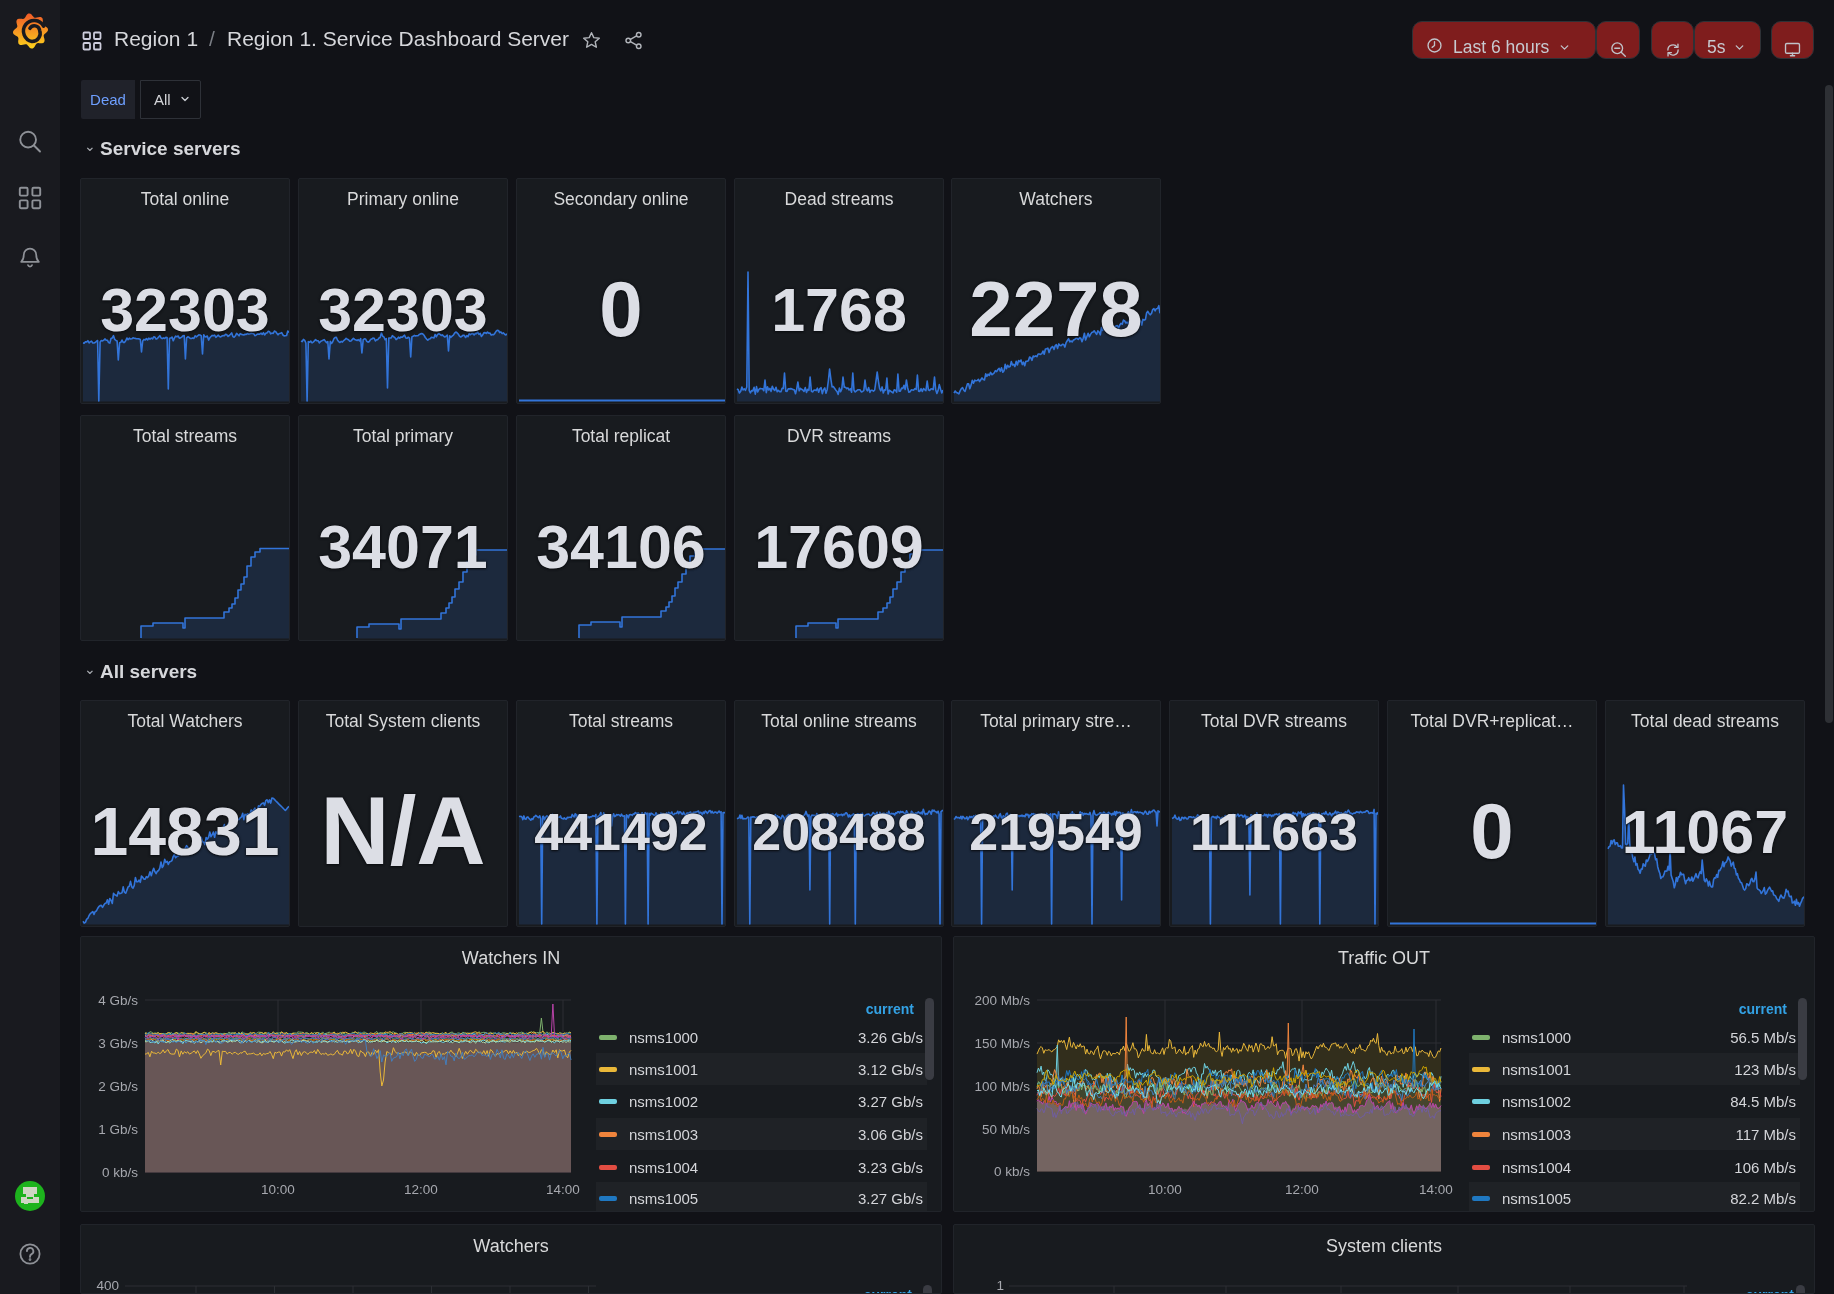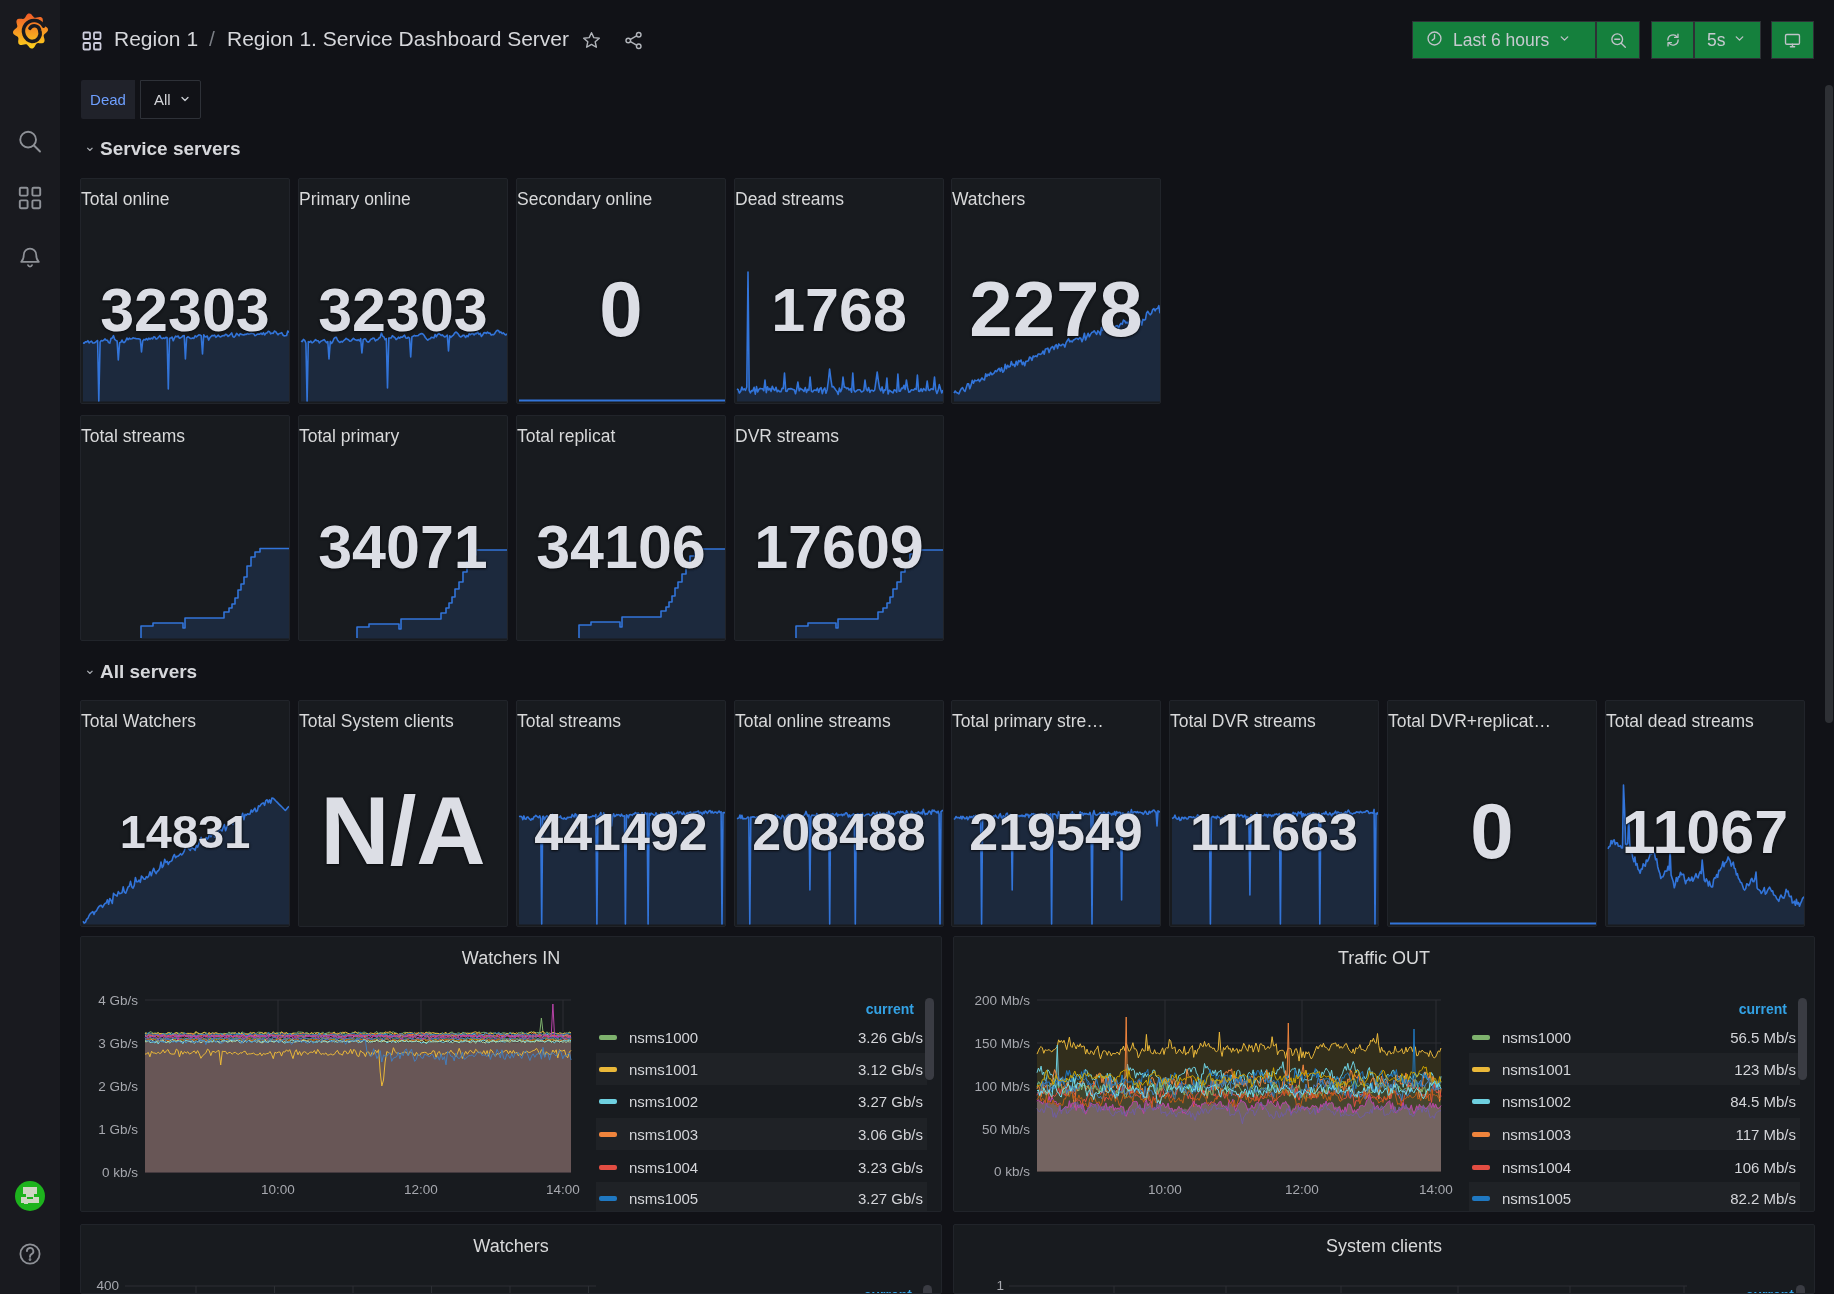--- a/index.html
+++ b/index.html
@@ -1,27 +1,27 @@
 <!DOCTYPE html>
 <html><head><meta charset="utf-8"><style>
 *{margin:0;padding:0;box-sizing:border-box}
 html,body{width:1834px;height:1294px;overflow:hidden;background:#111217;font-family:"Liberation Sans",sans-serif}
 #app{position:absolute;inset:0;width:1834px;height:1294px}
 #sidebar{position:absolute;left:0;top:0;width:60px;height:1294px;background:#191a1f}
 .sbi{position:absolute;left:50%;transform:translateX(-50%)}
 .crumbtxt{position:absolute;top:27px;font-size:21px;color:#d6d7db;white-space:nowrap}
-.tbtn{position:absolute;top:21px;height:38px;background:#15803d;border:1px solid #2e3136;border-radius:0;display:flex;align-items:center;color:#c0c3c9}
+.tbtn{position:absolute;top:21px;height:38px;background:#7f1d1d;border:1px solid #2e3136;border-radius:10px;display:flex;align-items:flex-end;color:#c0c3c9}
 .tbtxt{font-size:17.5px;color:#c7cad0}
 #hostchip{position:absolute;left:81px;top:80px;width:54px;height:39px;background:#20222a;border-radius:2px 0 0 2px;color:#6e9fff;font-size:15px;font-weight:500;display:flex;align-items:center;justify-content:center}
 #allbox{position:absolute;left:140px;top:80px;width:61px;height:39px;border:1px solid #2e3138;border-radius:0 2px 2px 0;color:#d3d4d8;font-size:15px;display:flex;align-items:center;padding-left:13px}
 .rowhead{position:absolute;font-size:19px;font-weight:700;color:#d6d7db;display:flex;align-items:center}
 .rowchev{font-size:14px;color:#a8abb1;font-weight:400;position:relative;top:-3px;width:16px;display:inline-block}
 .panel{position:absolute;background:#181b1f;border:1px solid #21242a;border-radius:2px;overflow:hidden}
 .spark{position:absolute;left:0;bottom:0}
-.ptitle{position:absolute;top:10px;left:0;right:0;text-align:left;font-size:17.5px;font-weight:400;color:#d8d9da;white-space:nowrap;overflow:hidden}
+.ptitle{position:absolute;top:10px;left:0;right:0;text-align:center;font-size:17.5px;font-weight:400;color:#d8d9da;white-space:nowrap;overflow:hidden}
 .pnum{position:absolute;left:0;right:0;top:132px;transform:translateY(-52%);text-align:center;font-weight:700;color:#dcdee5;text-shadow:0 0 3px rgba(10,12,16,0.9),0 1px 2px rgba(10,12,16,0.8)}
 .ctitle{position:absolute;top:11px;left:0;right:0;text-align:center;font-size:18px;font-weight:400;color:#d8d9da}
 .chart{position:absolute;left:0;top:0}
 .tick{font-family:"Liberation Sans",sans-serif;font-size:13.5px;fill:#a6a8ae}
 .legend{position:absolute;left:0;top:0;width:862px;height:276px;pointer-events:none}
 .lcur{position:absolute;right:29px;font-size:14px;font-weight:700;color:#33a2e5}
 .legend .lcur{top:64px}
 .lstripe{position:absolute;left:515px;width:331px;height:32.5px;background:rgba(255,255,255,0.032)}
 .lsw{position:absolute;left:518px;width:18px;height:5px;border-radius:2px}
 .lname{position:absolute;left:548px;font-size:15px;color:#d4d5d9}
@@ -209,21 +209,21 @@
       </svg>
       <div class="ptitle">DVR streams</div>
 <div class="pnum" style="font-size:61px">17609</div>
     </div>
 <div class="panel" style="left:80px;top:700px;width:210px;height:227px">
 <svg class="spark" width="210" height="226" viewBox="0 0 210 226">
         <path d="M2.0 221.3L3.2 223.1L4.4 222.4L5.7 219.1L6.9 218.3L8.1 215.5L9.3 213.6L10.5 212.7L11.8 211.5L13.0 214.4L14.2 211.5L15.4 211.0L16.6 208.5L17.8 206.7L19.1 205.6L20.3 205.4L21.5 207.4L22.7 205.3L23.9 203.5L25.2 203.1L26.4 199.8L27.6 204.3L28.8 198.5L30.0 200.2L31.3 203.5L32.5 193.3L33.7 194.7L34.9 195.2L36.1 196.1L37.3 191.6L38.6 193.7L39.8 193.3L41.0 192.8L42.2 186.9L43.4 192.1L44.7 193.2L45.9 190.1L47.1 186.9L48.3 186.3L49.5 181.4L50.8 186.9L52.0 188.1L53.2 185.6L54.4 177.5L55.6 181.8L56.9 181.7L58.1 180.1L59.3 182.3L60.5 176.0L61.7 177.2L62.9 179.1L64.2 179.1L65.4 176.6L66.6 177.6L67.8 175.8L69.0 171.8L70.3 175.7L71.5 171.4L72.7 168.3L73.9 171.7L75.1 173.7L76.4 171.2L77.6 170.5L78.8 168.1L80.0 162.0L81.2 167.5L82.4 165.7L83.7 159.3L84.9 162.5L86.1 161.3L87.3 164.4L88.5 161.8L89.8 161.4L91.0 160.5L92.2 156.6L93.4 154.5L94.6 157.8L95.9 156.4L97.1 156.2L98.3 155.1L99.5 153.7L100.7 155.0L102.0 153.5L103.2 151.1L104.4 147.8L105.6 145.7L106.8 147.3L108.0 149.1L109.3 150.5L110.5 147.0L111.7 148.5L112.9 148.7L114.1 150.4L115.4 145.5L116.6 147.1L117.8 143.9L119.0 140.2L120.2 137.4L121.5 141.8L122.7 142.2L123.9 144.6L125.1 137.6L126.3 139.2L127.6 137.2L128.8 132.0L130.0 136.7L131.2 134.6L132.4 132.0L133.6 137.2L134.9 131.8L136.1 133.3L137.3 131.0L138.5 129.4L139.7 129.8L141.0 131.0L142.2 127.3L143.4 124.6L144.6 130.8L145.8 127.3L147.1 123.8L148.3 124.8L149.5 121.2L150.7 123.4L151.9 124.5L153.1 118.2L154.4 123.1L155.6 122.3L156.8 119.4L158.0 119.4L159.2 117.8L160.5 116.9L161.7 113.3L162.9 119.6L164.1 114.3L165.3 115.1L166.6 113.7L167.8 114.4L169.0 113.9L170.2 110.0L171.4 112.0L172.7 110.0L173.9 108.1L175.1 111.7L176.3 110.8L177.5 105.9L178.7 106.4L180.0 104.3L181.2 103.3L182.4 102.9L183.6 105.3L184.8 100.6L186.1 99.8L187.3 102.6L188.5 99.9L189.7 103.1L190.9 98.0L192.2 98.2L193.4 99.4L194.6 100.7L195.8 101.9L197.0 103.1L198.2 104.4L199.5 105.6L200.7 106.8L201.9 108.0L203.1 109.3L204.3 110.5L205.6 109.1L206.8 107.6L208.0 106.2L208.0 224.5 L2.0 224.5 Z" fill="rgba(50,116,217,0.16)"></path>
         <path d="M2.0 221.3L3.2 223.1L4.4 222.4L5.7 219.1L6.9 218.3L8.1 215.5L9.3 213.6L10.5 212.7L11.8 211.5L13.0 214.4L14.2 211.5L15.4 211.0L16.6 208.5L17.8 206.7L19.1 205.6L20.3 205.4L21.5 207.4L22.7 205.3L23.9 203.5L25.2 203.1L26.4 199.8L27.6 204.3L28.8 198.5L30.0 200.2L31.3 203.5L32.5 193.3L33.7 194.7L34.9 195.2L36.1 196.1L37.3 191.6L38.6 193.7L39.8 193.3L41.0 192.8L42.2 186.9L43.4 192.1L44.7 193.2L45.9 190.1L47.1 186.9L48.3 186.3L49.5 181.4L50.8 186.9L52.0 188.1L53.2 185.6L54.4 177.5L55.6 181.8L56.9 181.7L58.1 180.1L59.3 182.3L60.5 176.0L61.7 177.2L62.9 179.1L64.2 179.1L65.4 176.6L66.6 177.6L67.8 175.8L69.0 171.8L70.3 175.7L71.5 171.4L72.7 168.3L73.9 171.7L75.1 173.7L76.4 171.2L77.6 170.5L78.8 168.1L80.0 162.0L81.2 167.5L82.4 165.7L83.7 159.3L84.9 162.5L86.1 161.3L87.3 164.4L88.5 161.8L89.8 161.4L91.0 160.5L92.2 156.6L93.4 154.5L94.6 157.8L95.9 156.4L97.1 156.2L98.3 155.1L99.5 153.7L100.7 155.0L102.0 153.5L103.2 151.1L104.4 147.8L105.6 145.7L106.8 147.3L108.0 149.1L109.3 150.5L110.5 147.0L111.7 148.5L112.9 148.7L114.1 150.4L115.4 145.5L116.6 147.1L117.8 143.9L119.0 140.2L120.2 137.4L121.5 141.8L122.7 142.2L123.9 144.6L125.1 137.6L126.3 139.2L127.6 137.2L128.8 132.0L130.0 136.7L131.2 134.6L132.4 132.0L133.6 137.2L134.9 131.8L136.1 133.3L137.3 131.0L138.5 129.4L139.7 129.8L141.0 131.0L142.2 127.3L143.4 124.6L144.6 130.8L145.8 127.3L147.1 123.8L148.3 124.8L149.5 121.2L150.7 123.4L151.9 124.5L153.1 118.2L154.4 123.1L155.6 122.3L156.8 119.4L158.0 119.4L159.2 117.8L160.5 116.9L161.7 113.3L162.9 119.6L164.1 114.3L165.3 115.1L166.6 113.7L167.8 114.4L169.0 113.9L170.2 110.0L171.4 112.0L172.7 110.0L173.9 108.1L175.1 111.7L176.3 110.8L177.5 105.9L178.7 106.4L180.0 104.3L181.2 103.3L182.4 102.9L183.6 105.3L184.8 100.6L186.1 99.8L187.3 102.6L188.5 99.9L189.7 103.1L190.9 98.0L192.2 98.2L193.4 99.4L194.6 100.7L195.8 101.9L197.0 103.1L198.2 104.4L199.5 105.6L200.7 106.8L201.9 108.0L203.1 109.3L204.3 110.5L205.6 109.1L206.8 107.6L208.0 106.2" stroke="#3274d9" stroke-width="1.6" fill="none" stroke-linejoin="round"></path>
       </svg>
       <div class="ptitle">Total Watchers</div>
-<div class="pnum" style="font-size:47px">14831</div>
+<div class="pnum" style="font-size:68px">14831</div>
     </div>
 <div class="panel" style="left:298px;top:700px;width:210px;height:227px">
 <div class="ptitle">Total System clients</div>
 <div class="pnum" style="font-size:96px">N/A</div>
     </div>
 <div class="panel" style="left:516px;top:700px;width:210px;height:227px">
 <svg class="spark" width="210" height="226" viewBox="0 0 210 226">
         <path d="M2.0 116.3L3.0 116.5L4.0 116.4L5.0 117.2L5.9 119.6L6.9 115.9L7.9 119.0L8.9 119.3L9.9 117.3L10.9 116.9L11.9 118.3L12.8 119.1L13.8 120.2L14.8 118.7L15.8 119.5L16.8 117.0L17.8 116.5L18.8 115.4L19.7 116.1L20.7 117.0L21.7 117.7L22.7 115.8L23.7 118.5L24.7 224.0L25.7 116.6L26.6 116.4L27.6 119.7L28.6 117.4L29.6 116.1L30.6 116.0L31.6 119.3L32.6 116.4L33.5 118.5L34.5 118.8L35.5 114.2L36.5 118.6L37.5 116.7L38.5 115.6L39.5 116.3L40.4 117.6L41.4 117.3L42.4 117.3L43.4 115.9L44.4 118.3L45.4 118.5L46.4 118.9L47.3 117.9L48.3 118.9L49.3 119.1L50.3 117.4L51.3 117.6L52.3 117.2L53.3 117.2L54.2 117.5L55.2 114.4L56.2 116.0L57.2 117.0L58.2 113.8L59.2 114.6L60.2 128.0L61.1 115.0L62.1 115.7L63.1 116.7L64.1 115.6L65.1 115.1L66.1 115.5L67.1 115.6L68.0 115.4L69.0 116.3L70.0 118.0L71.0 116.4L72.0 117.9L73.0 116.8L74.0 116.9L74.9 116.6L75.9 115.5L76.9 116.3L77.9 116.2L78.9 114.5L79.9 224.0L80.9 116.5L81.8 116.1L82.8 115.0L83.8 112.5L84.8 117.3L85.8 115.5L86.8 112.9L87.8 116.3L88.7 114.6L89.7 116.3L90.7 115.3L91.7 116.7L92.7 115.6L93.7 115.7L94.7 126.0L95.6 116.8L96.6 113.7L97.6 116.6L98.6 116.0L99.6 114.5L100.6 115.1L101.6 114.6L102.5 115.1L103.5 116.2L104.5 114.2L105.5 115.9L106.5 116.1L107.5 115.8L108.4 224.0L109.4 114.9L110.4 115.7L111.4 117.8L112.4 114.8L113.4 114.6L114.4 114.7L115.3 115.4L116.3 113.9L117.3 114.3L118.3 112.5L119.3 113.3L120.3 113.3L121.3 113.1L122.2 114.0L123.2 115.3L124.2 114.0L125.2 112.8L126.2 114.7L127.2 114.6L128.2 112.6L129.1 114.5L130.1 113.1L131.1 224.0L132.1 113.4L133.1 115.2L134.1 113.2L135.1 113.7L136.0 114.3L137.0 115.3L138.0 115.5L139.0 112.8L140.0 115.4L141.0 114.3L142.0 115.4L142.9 115.2L143.9 113.2L144.9 113.9L145.9 113.5L146.9 114.2L147.9 115.7L148.9 113.8L149.8 112.9L150.8 116.7L151.8 112.4L152.8 113.6L153.8 113.6L154.8 112.0L155.8 114.5L156.7 114.8L157.7 113.4L158.7 113.5L159.7 113.2L160.7 111.3L161.7 113.6L162.7 111.8L163.6 112.1L164.6 113.7L165.6 114.3L166.6 112.2L167.6 114.5L168.6 115.3L169.6 113.3L170.5 113.0L171.5 113.3L172.5 112.6L173.5 112.0L174.5 113.8L175.5 113.8L176.5 112.3L177.4 112.4L178.4 112.1L179.4 112.0L180.4 111.6L181.4 111.0L182.4 113.8L183.4 112.3L184.3 112.8L185.3 114.8L186.3 112.1L187.3 113.3L188.3 111.0L189.3 111.8L190.3 113.3L191.2 112.2L192.2 110.7L193.2 110.6L194.2 112.8L195.2 111.3L196.2 113.1L197.2 112.6L198.1 111.9L199.1 112.2L200.1 113.1L201.1 112.2L202.1 111.0L203.1 112.5L204.1 111.8L205.0 224.0L206.0 112.8L207.0 112.4L208.0 113.2L208.0 224.5 L2.0 224.5 Z" fill="rgba(50,116,217,0.16)"></path>
         <path d="M2.0 116.3L3.0 116.5L4.0 116.4L5.0 117.2L5.9 119.6L6.9 115.9L7.9 119.0L8.9 119.3L9.9 117.3L10.9 116.9L11.9 118.3L12.8 119.1L13.8 120.2L14.8 118.7L15.8 119.5L16.8 117.0L17.8 116.5L18.8 115.4L19.7 116.1L20.7 117.0L21.7 117.7L22.7 115.8L23.7 118.5L24.7 224.0L25.7 116.6L26.6 116.4L27.6 119.7L28.6 117.4L29.6 116.1L30.6 116.0L31.6 119.3L32.6 116.4L33.5 118.5L34.5 118.8L35.5 114.2L36.5 118.6L37.5 116.7L38.5 115.6L39.5 116.3L40.4 117.6L41.4 117.3L42.4 117.3L43.4 115.9L44.4 118.3L45.4 118.5L46.4 118.9L47.3 117.9L48.3 118.9L49.3 119.1L50.3 117.4L51.3 117.6L52.3 117.2L53.3 117.2L54.2 117.5L55.2 114.4L56.2 116.0L57.2 117.0L58.2 113.8L59.2 114.6L60.2 128.0L61.1 115.0L62.1 115.7L63.1 116.7L64.1 115.6L65.1 115.1L66.1 115.5L67.1 115.6L68.0 115.4L69.0 116.3L70.0 118.0L71.0 116.4L72.0 117.9L73.0 116.8L74.0 116.9L74.9 116.6L75.9 115.5L76.9 116.3L77.9 116.2L78.9 114.5L79.9 224.0L80.9 116.5L81.8 116.1L82.8 115.0L83.8 112.5L84.8 117.3L85.8 115.5L86.8 112.9L87.8 116.3L88.7 114.6L89.7 116.3L90.7 115.3L91.7 116.7L92.7 115.6L93.7 115.7L94.7 126.0L95.6 116.8L96.6 113.7L97.6 116.6L98.6 116.0L99.6 114.5L100.6 115.1L101.6 114.6L102.5 115.1L103.5 116.2L104.5 114.2L105.5 115.9L106.5 116.1L107.5 115.8L108.4 224.0L109.4 114.9L110.4 115.7L111.4 117.8L112.4 114.8L113.4 114.6L114.4 114.7L115.3 115.4L116.3 113.9L117.3 114.3L118.3 112.5L119.3 113.3L120.3 113.3L121.3 113.1L122.2 114.0L123.2 115.3L124.2 114.0L125.2 112.8L126.2 114.7L127.2 114.6L128.2 112.6L129.1 114.5L130.1 113.1L131.1 224.0L132.1 113.4L133.1 115.2L134.1 113.2L135.1 113.7L136.0 114.3L137.0 115.3L138.0 115.5L139.0 112.8L140.0 115.4L141.0 114.3L142.0 115.4L142.9 115.2L143.9 113.2L144.9 113.9L145.9 113.5L146.9 114.2L147.9 115.7L148.9 113.8L149.8 112.9L150.8 116.7L151.8 112.4L152.8 113.6L153.8 113.6L154.8 112.0L155.8 114.5L156.7 114.8L157.7 113.4L158.7 113.5L159.7 113.2L160.7 111.3L161.7 113.6L162.7 111.8L163.6 112.1L164.6 113.7L165.6 114.3L166.6 112.2L167.6 114.5L168.6 115.3L169.6 113.3L170.5 113.0L171.5 113.3L172.5 112.6L173.5 112.0L174.5 113.8L175.5 113.8L176.5 112.3L177.4 112.4L178.4 112.1L179.4 112.0L180.4 111.6L181.4 111.0L182.4 113.8L183.4 112.3L184.3 112.8L185.3 114.8L186.3 112.1L187.3 113.3L188.3 111.0L189.3 111.8L190.3 113.3L191.2 112.2L192.2 110.7L193.2 110.6L194.2 112.8L195.2 111.3L196.2 113.1L197.2 112.6L198.1 111.9L199.1 112.2L200.1 113.1L201.1 112.2L202.1 111.0L203.1 112.5L204.1 111.8L205.0 224.0L206.0 112.8L207.0 112.4L208.0 113.2" stroke="#3274d9" stroke-width="1.6" fill="none" stroke-linejoin="round"></path>
       </svg>

